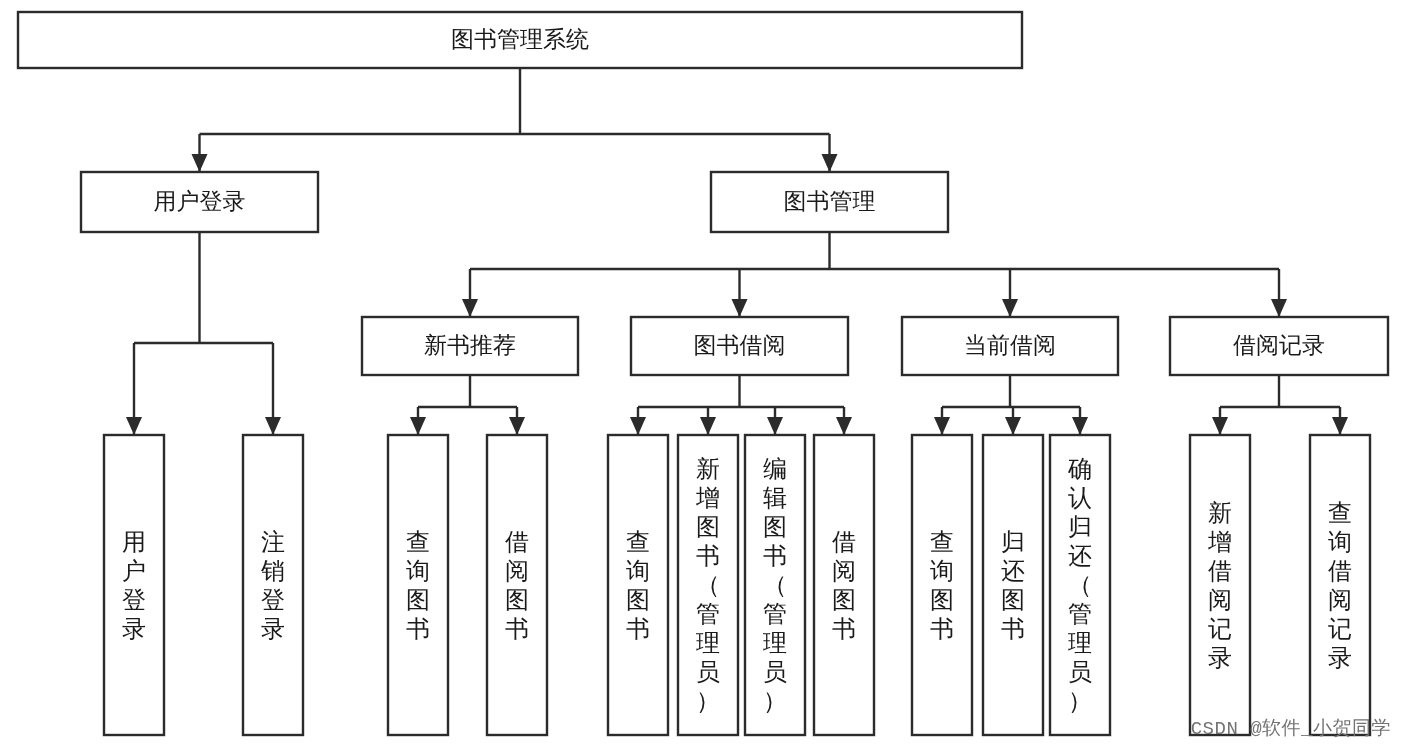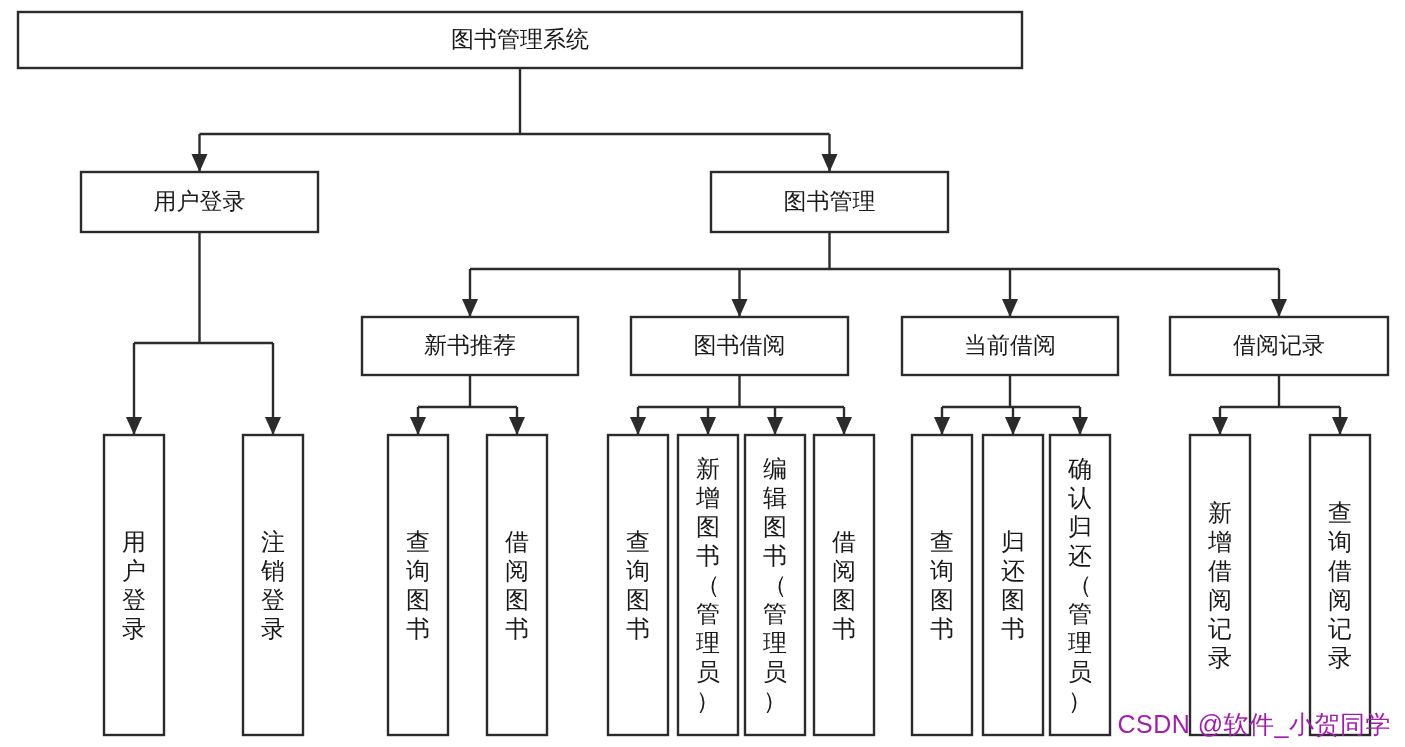--- a/index.html
+++ b/index.html
@@ -53,23 +53,23 @@
   .node-label-v {
     font-family: "Liberation Sans", "DejaVu Sans", sans-serif;
     font-size: 24px;
     fill: #1a1a1a;
     text-anchor: middle;
   }
   .watermark {
     position: absolute;
     right: 14px;
     bottom: 6px;
-    font-family: Liberation Sans, sans-serif;
-    font-size: 25px;
-    color: #a21caf;
+    font-family: Liberation Mono, monospace;
+    font-size: 19px;
+    color: #737373;
     white-space: nowrap;
     pointer-events: none;
     letter-spacing: 0.5px;
   }
 </style>
 </head>
 <body>
 
 <div id="diagram-root">
   <svg id="tree-svg" viewBox="0 0 1405 747">

